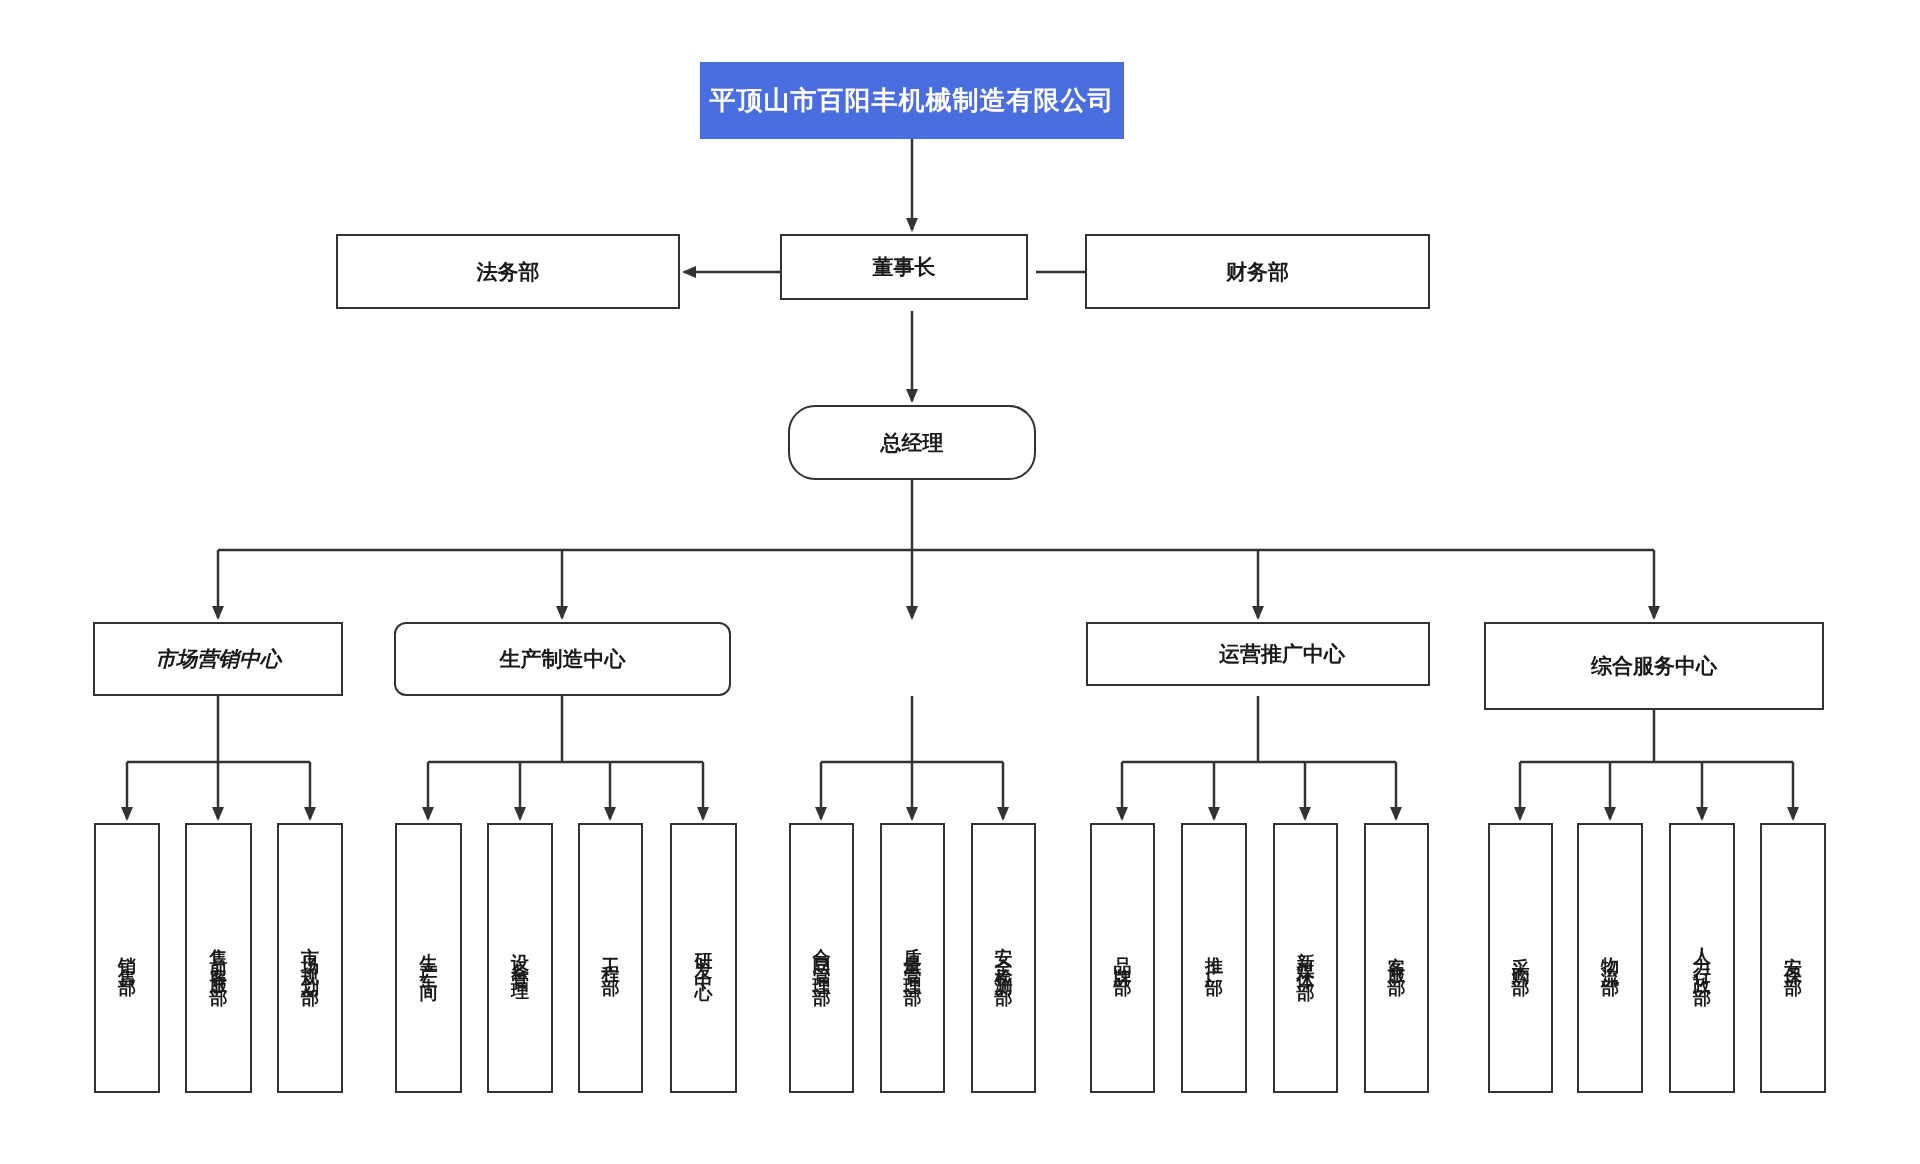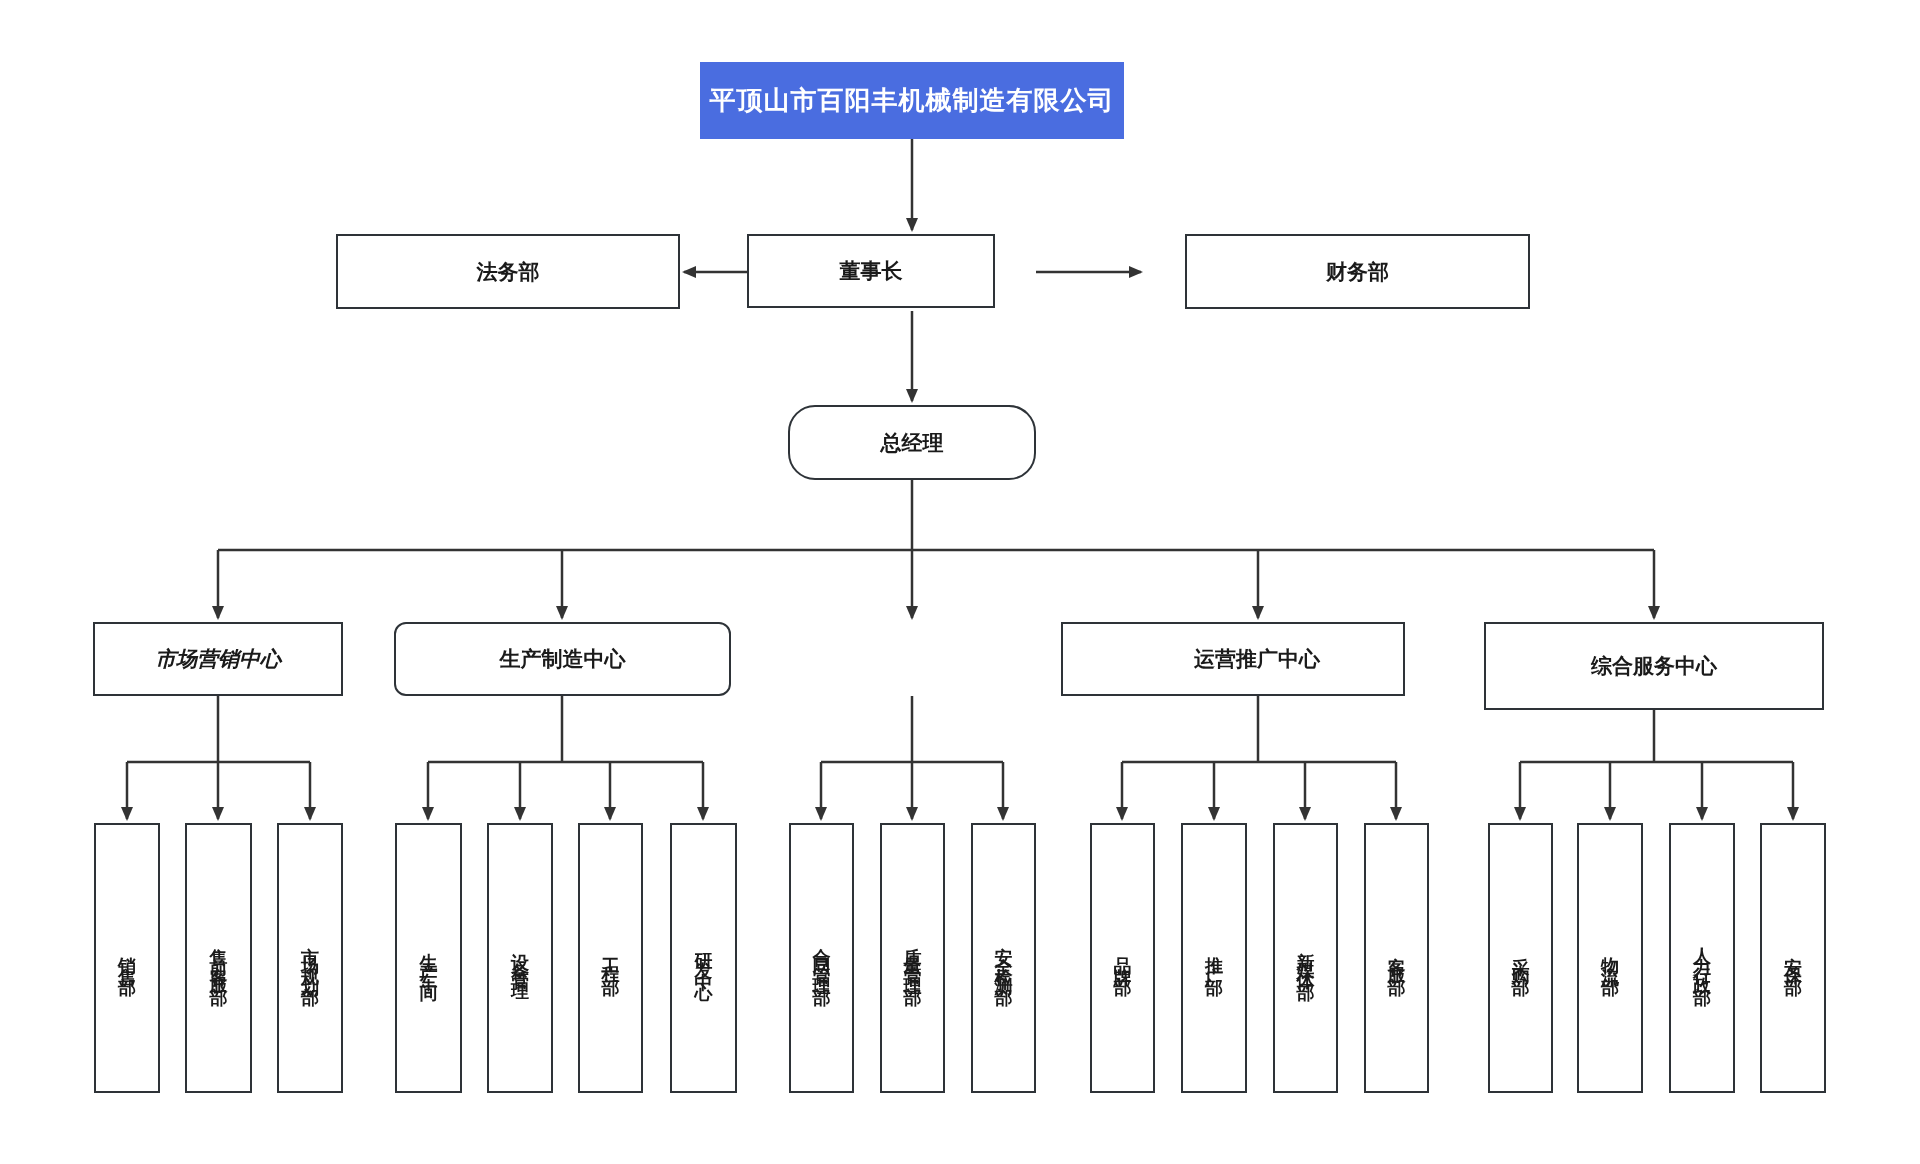--- a/index.html
+++ b/index.html
@@ -101,38 +101,38 @@
     <path d="M1793,762 V819" marker-end="url(#ah)"></path>
   </svg>
 
   <div class="node root" style="left:700px; top:62px; width:424px; height:77px;">
     <span>平顶山市百阳丰机械制造有限公司</span>
   </div>
 
   <div class="node lvl" style="left:336px; top:234px; width:344px; height:75px;">
     <span>法务部</span>
   </div>
-  <div class="node lvl" style="left:747px; top:234px; width:248px; height:74px;">
+  <div class="node lvl" style="left:780px; top:234px; width:248px; height:66px;">
     <span>董事长</span>
   </div>
-  <div class="node lvl" style="left:1185px; top:234px; width:345px; height:75px;">
+  <div class="node lvl" style="left:1085px; top:234px; width:345px; height:75px;">
     <span>财务部</span>
   </div>
 
   <div class="node lvl" style="left:788px; top:405px; width:248px; height:75px;border-radius:27px;">
     <span>总经理</span>
   </div>
 
   <div class="node lvl" style="left:93px; top:622px; width:250px; height:74px;font-style:italic;">
     <span>市场营销中心</span>
   </div>
   <div class="node lvl" style="left:394px; top:622px; width:337px; height:74px;border-radius:12px;">
     <span>生产制造中心</span>
   </div>
-  <div class="node lvl" style="left:1061px; top:622px; width:344px; height:74px;padding-left:48px;">
+  <div class="node lvl" style="left:1086px; top:622px; width:344px; height:64px;padding-left:48px;">
     <span>运营推广中心</span>
   </div>
   <div class="node lvl" style="left:1484px; top:622px; width:340px; height:88px;">
     <span>综合服务中心</span>
   </div>
 
   <div class="node leaf" style="left:94px; top:823px; width:66px; height:270px;">
     <span class="vtext">销售部</span>
   </div>
   <div class="node leaf" style="left:185px; top:823px; width:67px; height:270px;">

